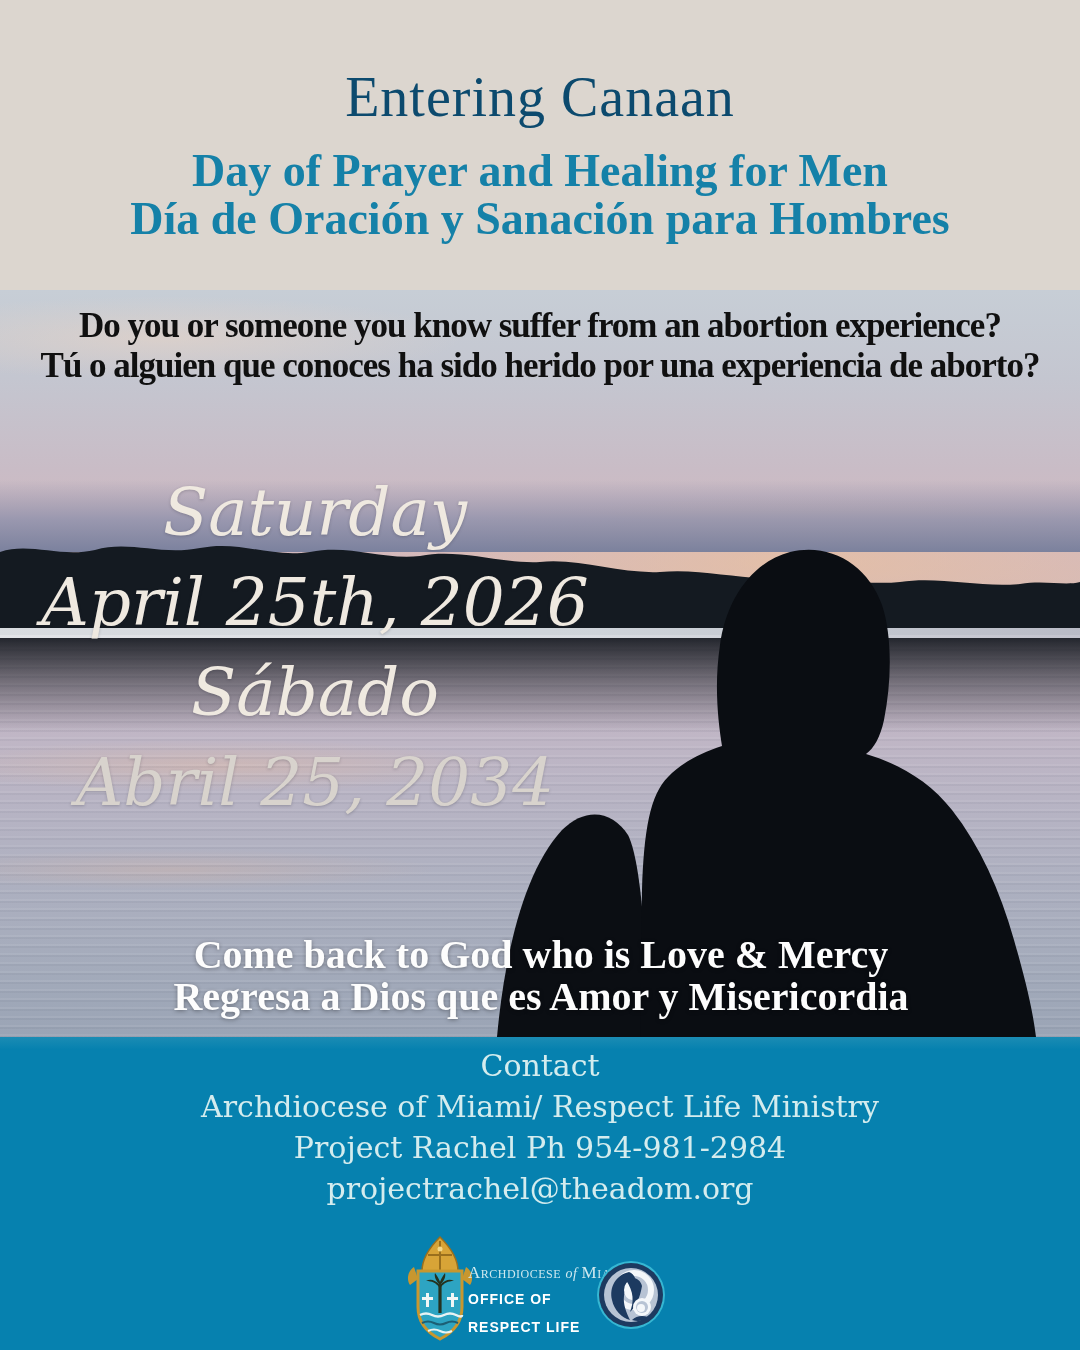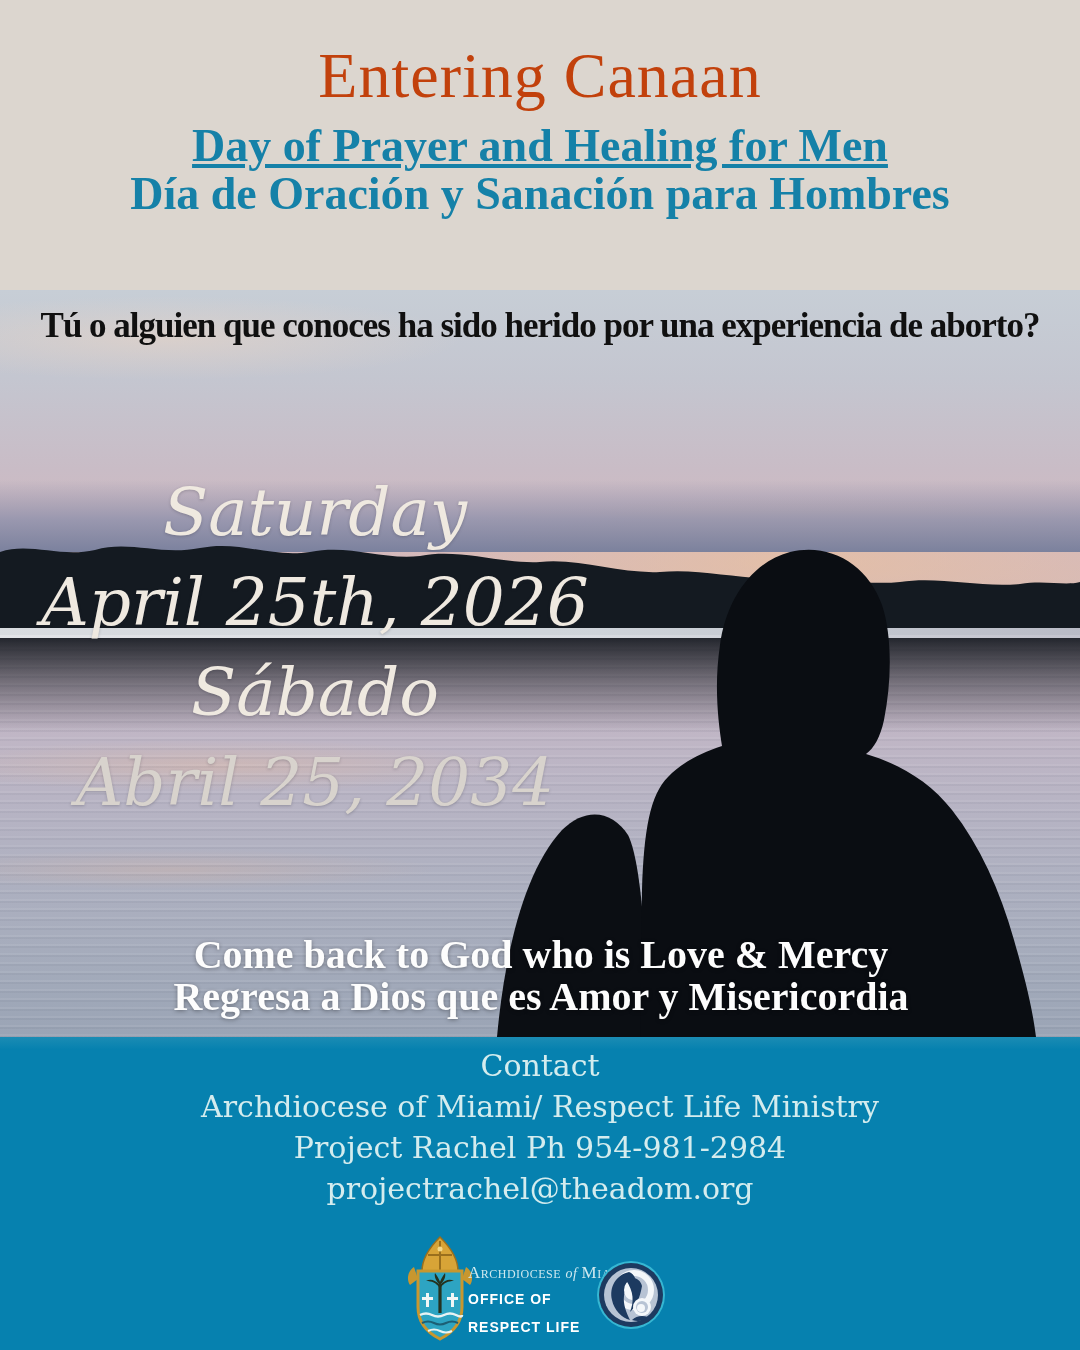--- a/index.html
+++ b/index.html
@@ -5,25 +5,25 @@
   * { margin:0; padding:0; box-sizing:border-box; }
   body { background:#555; font-family:"Liberation Serif", serif; }
   .flyer {
     position:relative; width:1080px; height:1350px; margin:0 auto;
     overflow:hidden; background:#dcd6cf;
   }
 
   
   .header { position:absolute; top:0; left:0; width:1080px; height:290px;
             background:#dcd6cf; text-align:center; }
-  .title { margin-top:44px; font-size:64px; font-weight:400; color:#c2410c;
+  .title { margin-top:69px; font-size:56px; font-weight:400; color:#0c4a6e;
            letter-spacing:1px; line-height:1.0; font-family:"Liberation Serif", serif; }
   .subtitle { font-size:46px; font-weight:700; color:#1581a8; line-height:48px;
               font-family:"Liberation Serif", serif; }
-  .subtitle.first { margin-top:14px;text-decoration:underline; }
+  .subtitle.first { margin-top:22px; }
 
   
   .photo { position:absolute; top:290px; left:0; width:1080px; height:747px; overflow:hidden; }
   .sky { position:absolute; top:0; left:0; width:1080px; height:400px;
     background:
       radial-gradient(55% 22% at 74% 68%, rgba(240,195,150,.55), rgba(240,195,150,0) 75%),
       radial-gradient(40% 15% at 15% 12%, rgba(238,214,196,.5), rgba(238,214,196,0) 70%),
       linear-gradient(180deg,#c7ced6 0%, #c4c6d0 22%, #c9bcc6 45%, #d2b9c0 62%, #d6bab6 80%, #ccb0bd 100%);
   }
   .ridge { position:absolute; top:190px; left:0; width:1080px; height:72px;
@@ -107,20 +107,21 @@
 
       <path d="M497,747 C505,660 525,580 562,540 C585,517 612,520 628,545 C638,565 645,620 650,747 Z" fill="#0b0e13"></path>
 
       <path d="M640,747 L642,600 C644,540 650,505 668,487 C680,474 700,463 722,456
                C718,430 714,395 720,355 C726,310 752,272 790,262 C830,252 868,275 882,315
                C892,345 892,390 884,430 C880,448 874,458 866,464
                C900,474 930,492 952,520 C980,556 1000,600 1014,650 C1024,685 1032,715 1036,747 Z" fill="#0a0d12"></path>
     </svg>
 
     <div class="question">
+      <span class="line">Do you or someone you know suffer from an abortion experience?</span>
       <span class="line">Tú o alguien que conoces ha sido herido por una experiencia de aborto?</span>
     </div>
 
     <div class="script-block">
       <div class="l1">Saturday</div>
       <div class="l2">April 25th, 2026</div>
       <div class="l3">Sábado</div>
       <div class="l4">Abril 25, 2034</div>
     </div>
 

